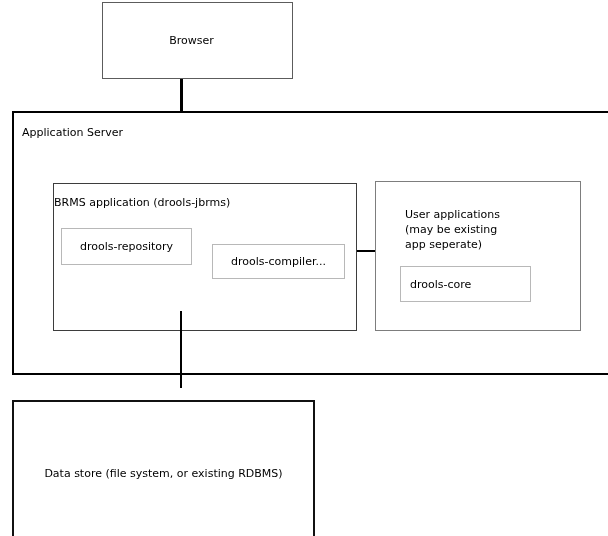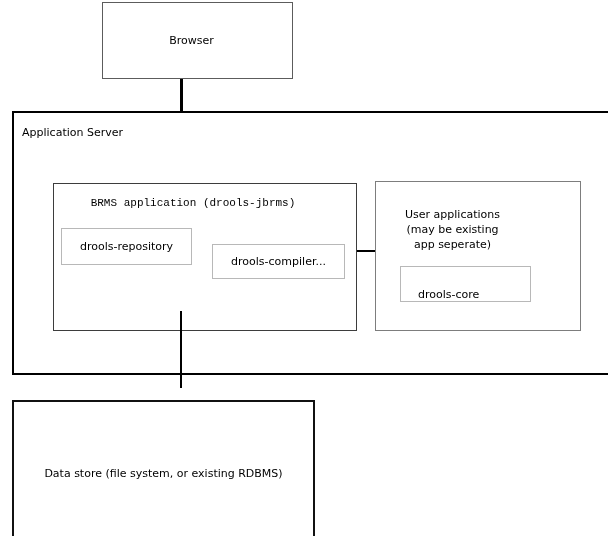--- a/index.html
+++ b/index.html
@@ -53,54 +53,51 @@
     text-align: right;
   }
 
   
   .brms {
     left: 43px; top: 183px; width: 304px; height: 148px;
     border: 1px solid var(--brms-border, #3d3d3d);
   }
   .brms-label {
     display: block;
-    text-align: center;
     padding-top: 12px;
     padding-right: 24px;
     line-height: 14px;
-    font-family: Liberation Mono, monospace;
   }
 
   
   .inner-box {
     border: 1px solid var(--inner-border, #b8b8b8);
   }
   .repo { left: 51px; top: 228px; width: 131px; height: 37px; }
   .jcr  { left: 51px; top: 263px; width: 131px; height: 48px; border-top: none; }
   .compiler { left: 202px; top: 244px; width: 133px; height: 35px; }
 
   
   .user-apps {
     left: 365px; top: 181px; width: 206px; height: 150px;
     border: 1px solid var(--userapps-border, #7d7d7d);
   }
   .user-apps-label {
     position: absolute;
     left: 29px; top: 25px;
     line-height: 15px;
     white-space: nowrap;
-    text-align: center;
   }
   .user-apps-label span { display: block; }
 
   .core {
     left: 390px; top: 266px; width: 131px; height: 36px;
     display: flex;
-    align-items: flex-end;
-    padding-left: 17px;
+    align-items: center;
+    padding-left: 9px;
   }
 
   
   .datastore {
     left: 2px; top: 400px; width: 303px; height: 147px;
     border: 2px solid var(--datastore-border, #111);
   }
 
   
   .edge-browser-appserver { left: 170px; top: 79px;  width: 3px;  height: 32px; }

